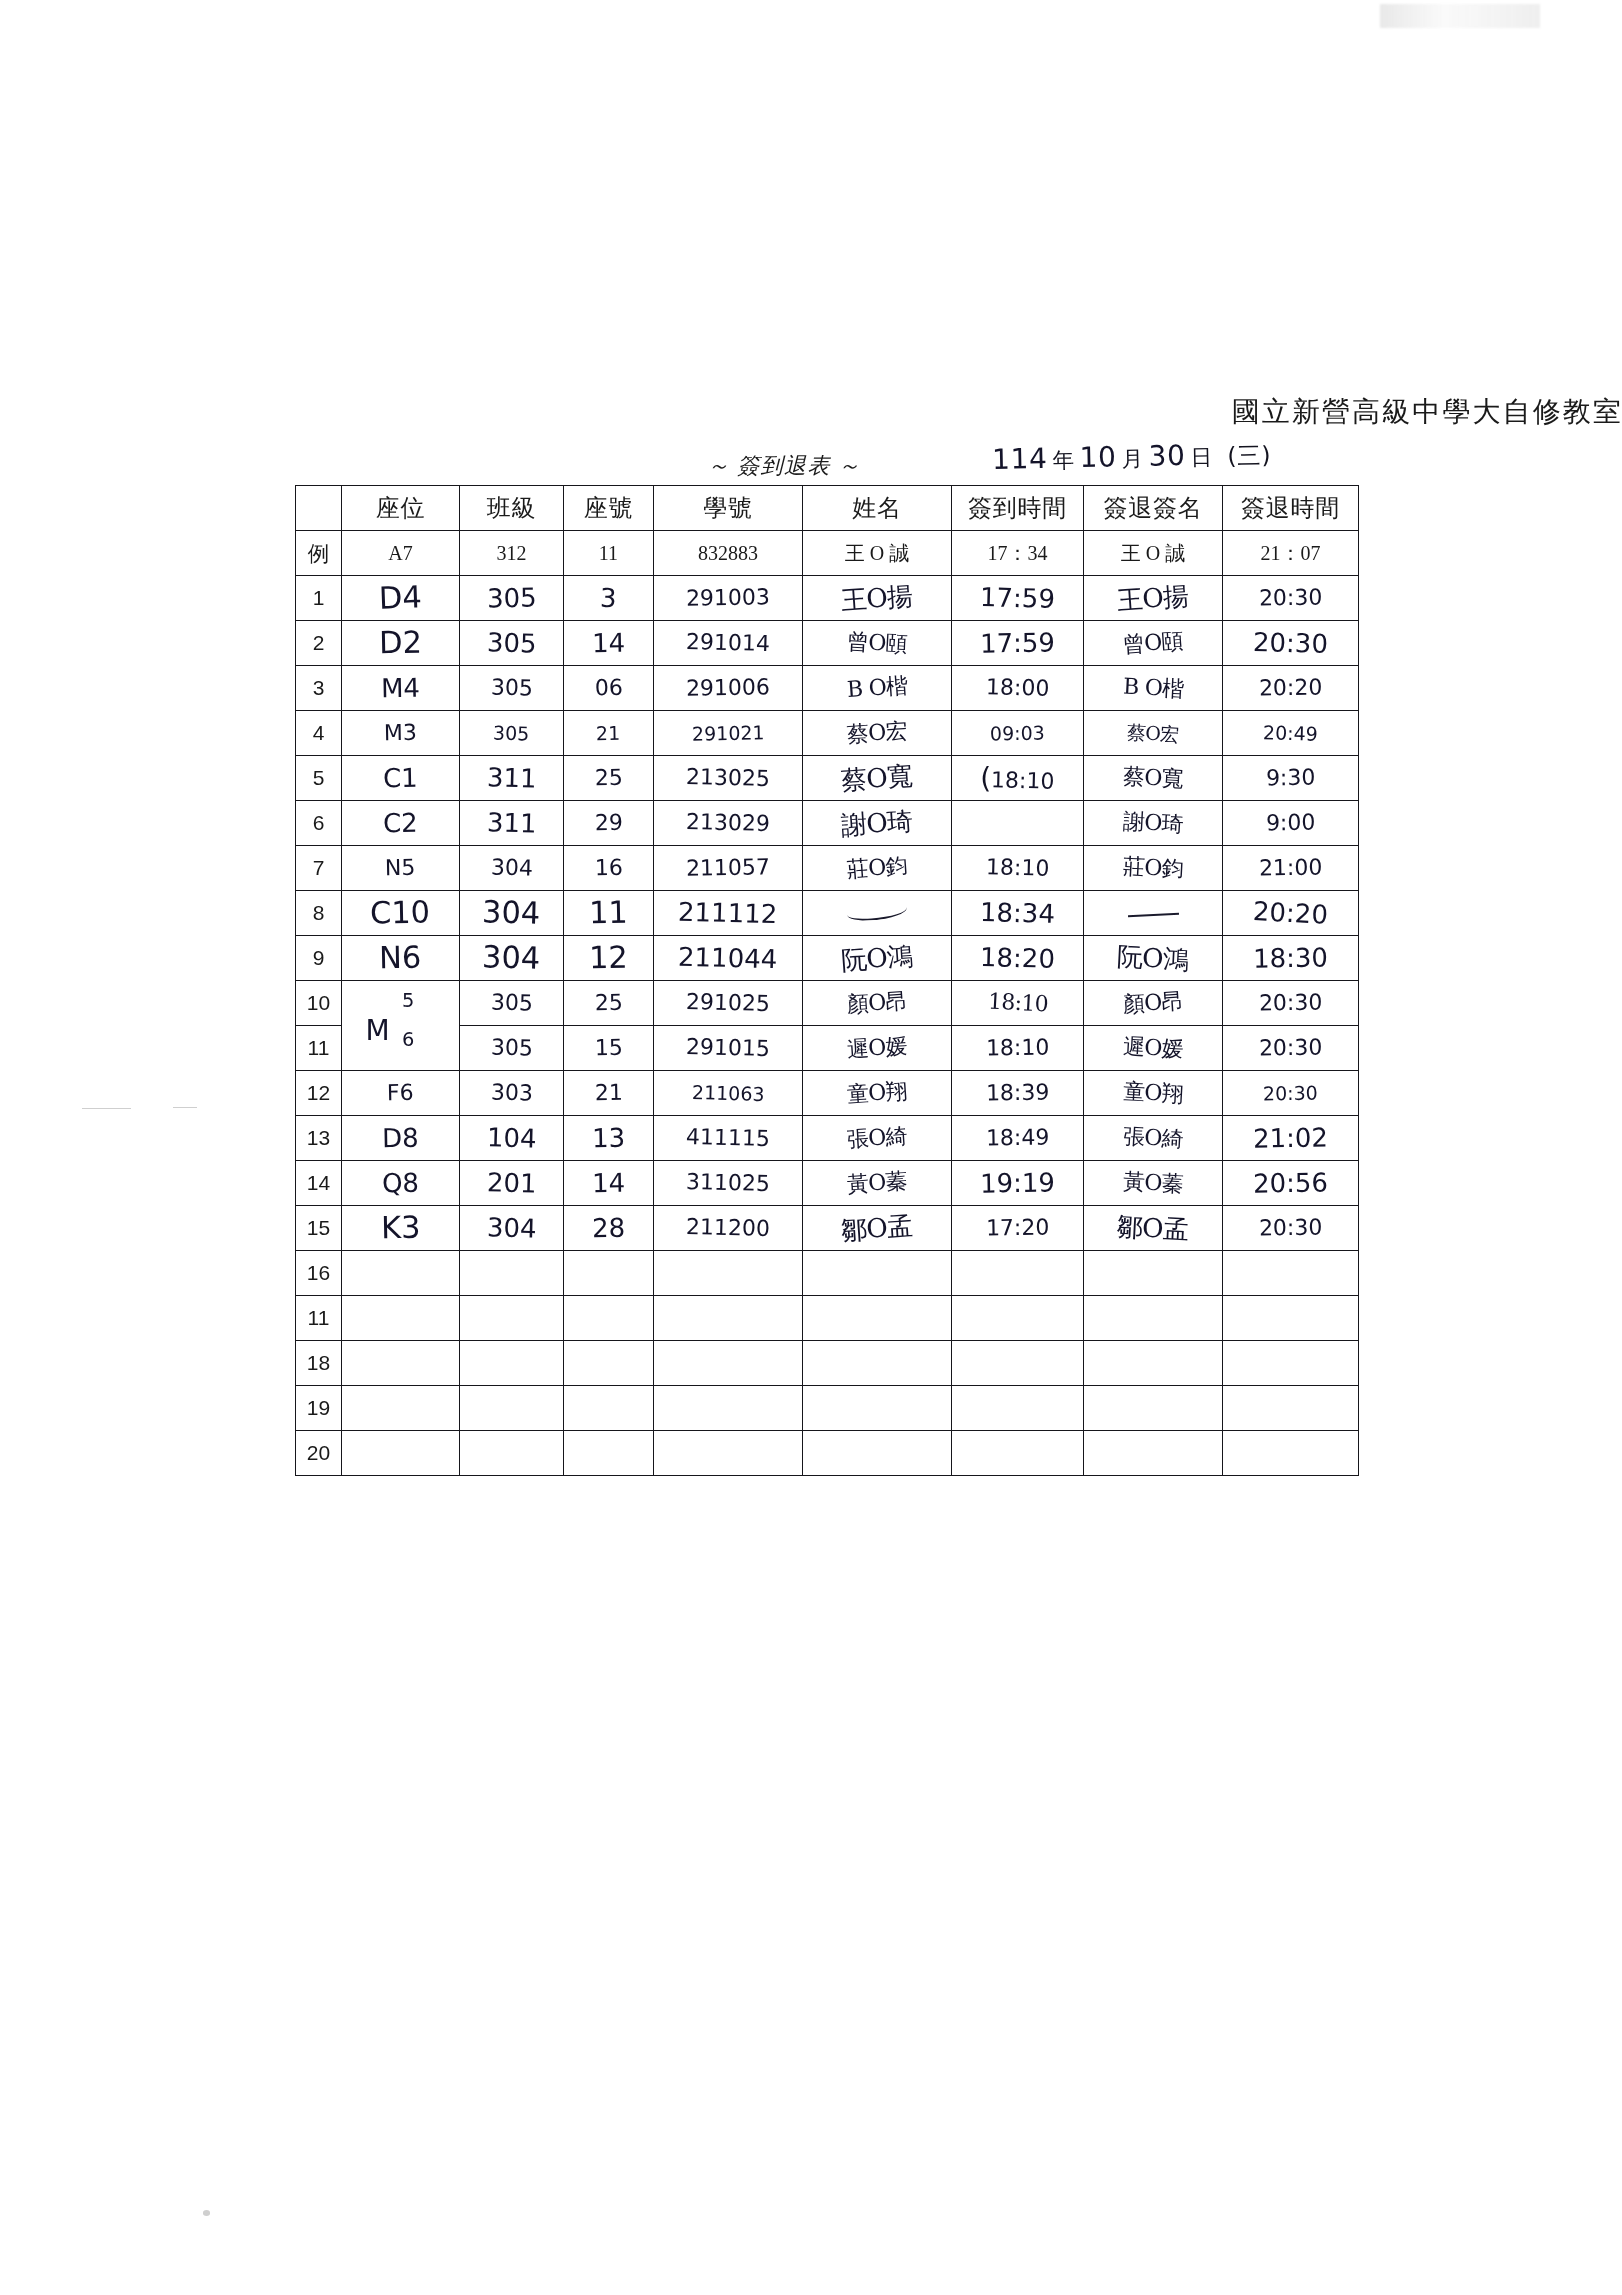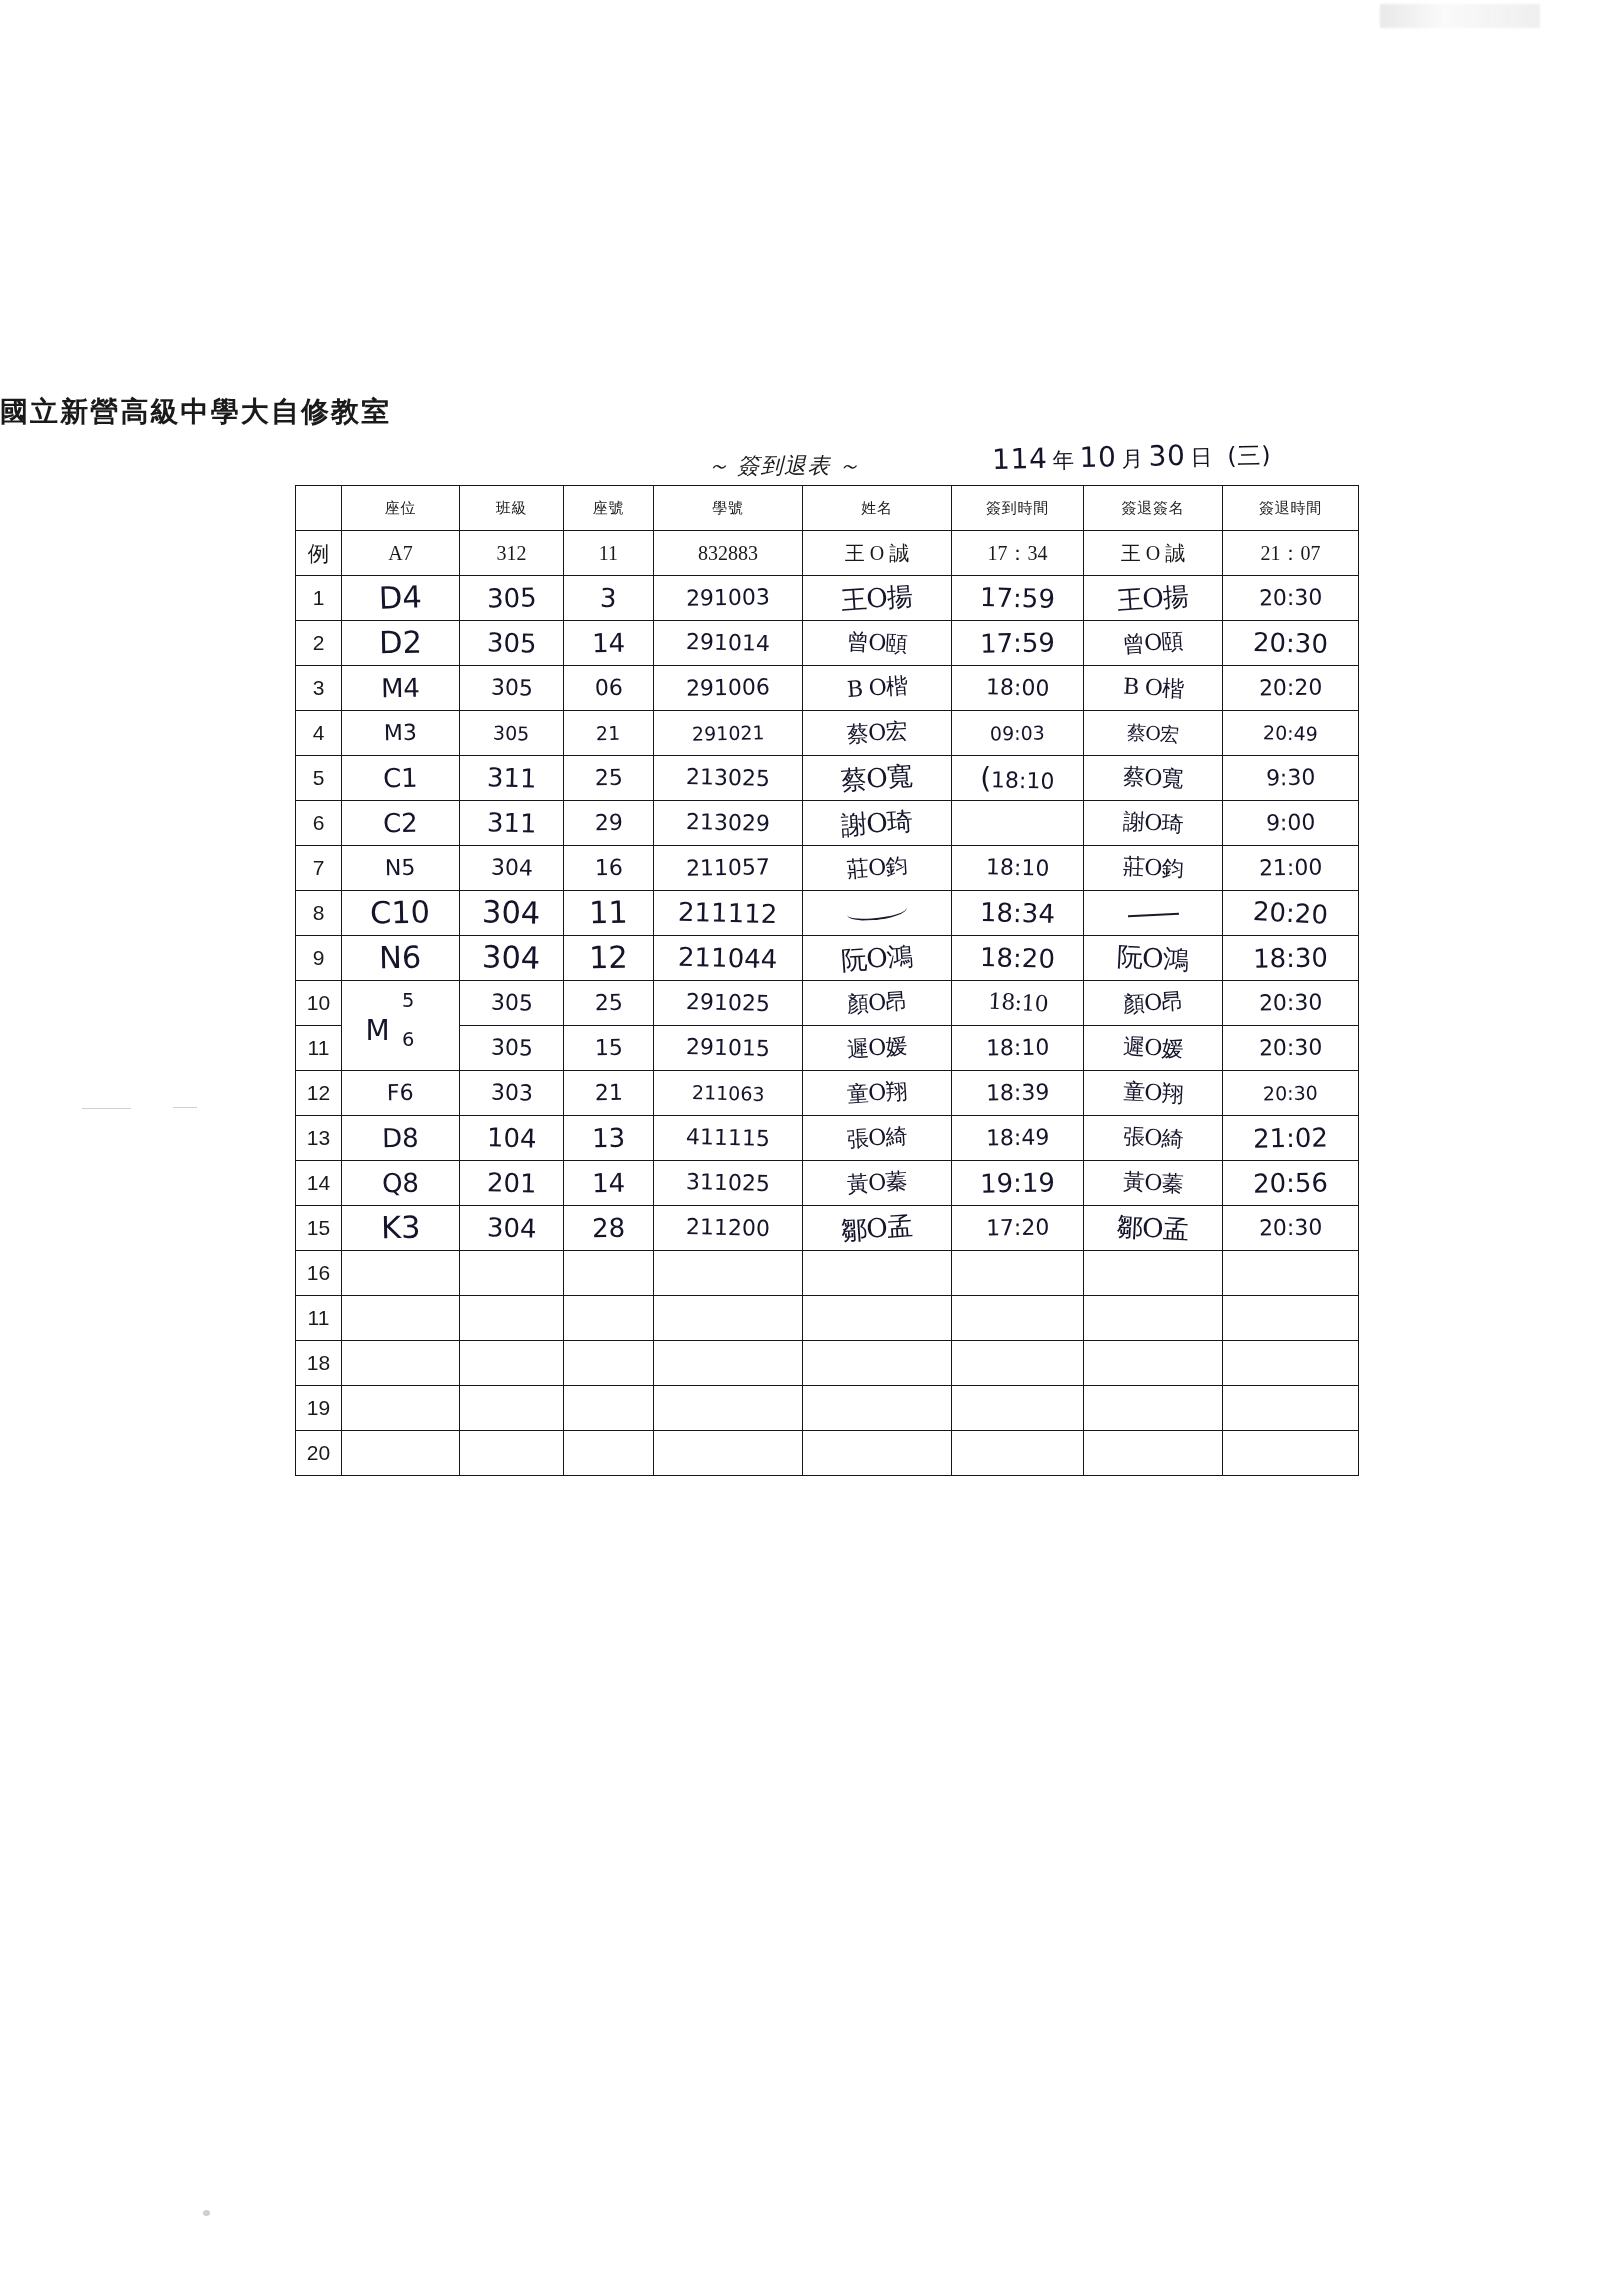--- a/index.html
+++ b/index.html
@@ -39,23 +39,23 @@
     position: absolute;
     inset: 0;
   }
 
   
   .doc-title {
     position: absolute;
     top: 393px;
     left: 0;
     width: 1623px;
-    text-align: left;
+    text-align: right;
     font-size: 28px;
-    font-weight: bold;
+    font-weight: normal;
     letter-spacing: 2.1px;
     font-family: "Liberation Serif", serif;
   }
   .subtitle {
     position: absolute;
     top: 451px;
     left: 707px;
     font-size: 22px;
     letter-spacing: 1.4px;
     font-style: italic;
@@ -106,21 +106,21 @@
   col.c-seat { width: 118px; }
   col.c-cls  { width: 104px; }
   col.c-num  { width: 90px; }
   col.c-sid  { width: 149px; }
   col.c-name { width: 149px; }
   col.c-tin  { width: 132px; }
   col.c-sout { width: 139px; }
   col.c-tout { width: 136px; }
 
   thead td {
-    font-size: 15px;
+    font-size: 24px;
     font-family: Liberation Mono, monospace;
     letter-spacing: 0.7px;
     height: 43px;
   }
   .row-example td {
     font-family: "Liberation Serif", serif;
     font-size: 20px;
   }
   .row-example td.lbl {
     font-style: normal;

